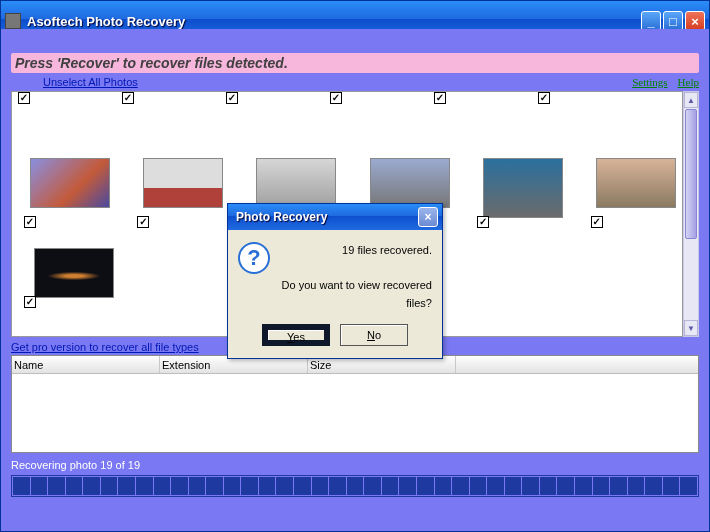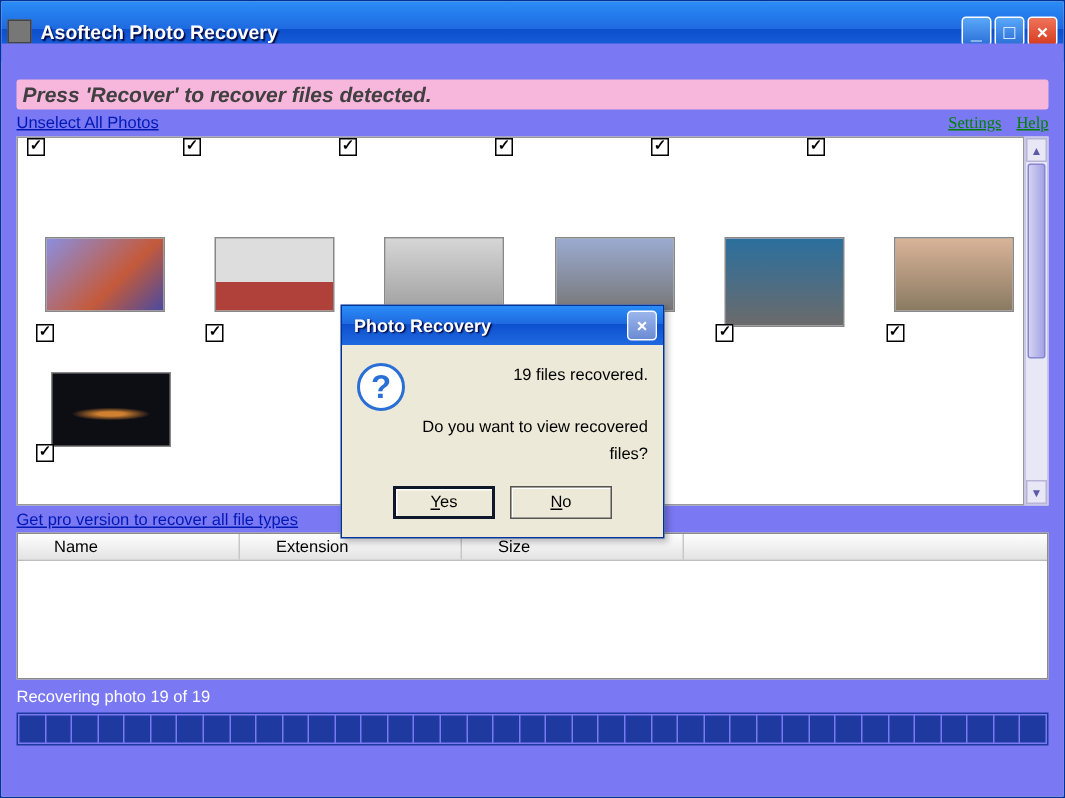--- a/index.html
+++ b/index.html
@@ -62,20 +62,21 @@
     display:flex; align-items:center;
     padding-left: 4px;
     border-radius:2px;
     margin-top:20px;
   }
   .links-row {
     display:flex;
     height: 18px;
     align-items:center;
     font-size: 11px;
+    margin-left: 32px;
   }
   .links-row a { color: #0018b5; text-decoration: underline; cursor:pointer; }
   .links-row .unselect { flex: 0 0 auto; }
   .links-row .spacer { flex:1; }
   .links-row .settings, .links-row .help { color:#008200; margin-left:10px;font-family:Liberation Serif, serif; }
   .gallery-outer {
     display:flex;
     background:#7a78f2;
   }
   .gallery {
@@ -159,21 +160,21 @@
   }
   .table-header {
     display:flex;
     height:18px;
     background: linear-gradient(to bottom,#fefefe,#e3e3e3);
     border-bottom:1px solid #bdbdbd;
     font-size:11px;
   }
   .th {
     border-right:1px solid #c8c8c8;
-    padding:2px 24px;
+    padding:2px 2px;
     display:flex;align-items:center;
   }
   .th.name{width:148px;} .th.size{width:148px;} .th.ext{width:148px;}
   .status {
     margin-top:6px;
     color:#fff; font-size:11px;
   }
   .progress {
     margin-top:4px;
     height:22px;
@@ -228,21 +229,21 @@
     padding:2px 0 12px 0;
   }
   .btn {
     width:68px;height:22px;
     background:#ece9d8;
     border:1px solid #555;
     box-shadow: 1px 1px 0 #fff inset;
     font-size:11px;
     cursor:pointer;
   }
-  .btn.default { border:2px solid #0f172a; }
+  .btn.default { border:6px solid #0f172a; }
   .ul { text-decoration: underline; }
 </style>
 </head>
 <body>
 
 <div class="window">
   <div class="titlebar">
     <span class="app-icon"></span>
     <span class="title">Asoftech Photo Recovery</span>
     <div class="win-btn min">_</div>

